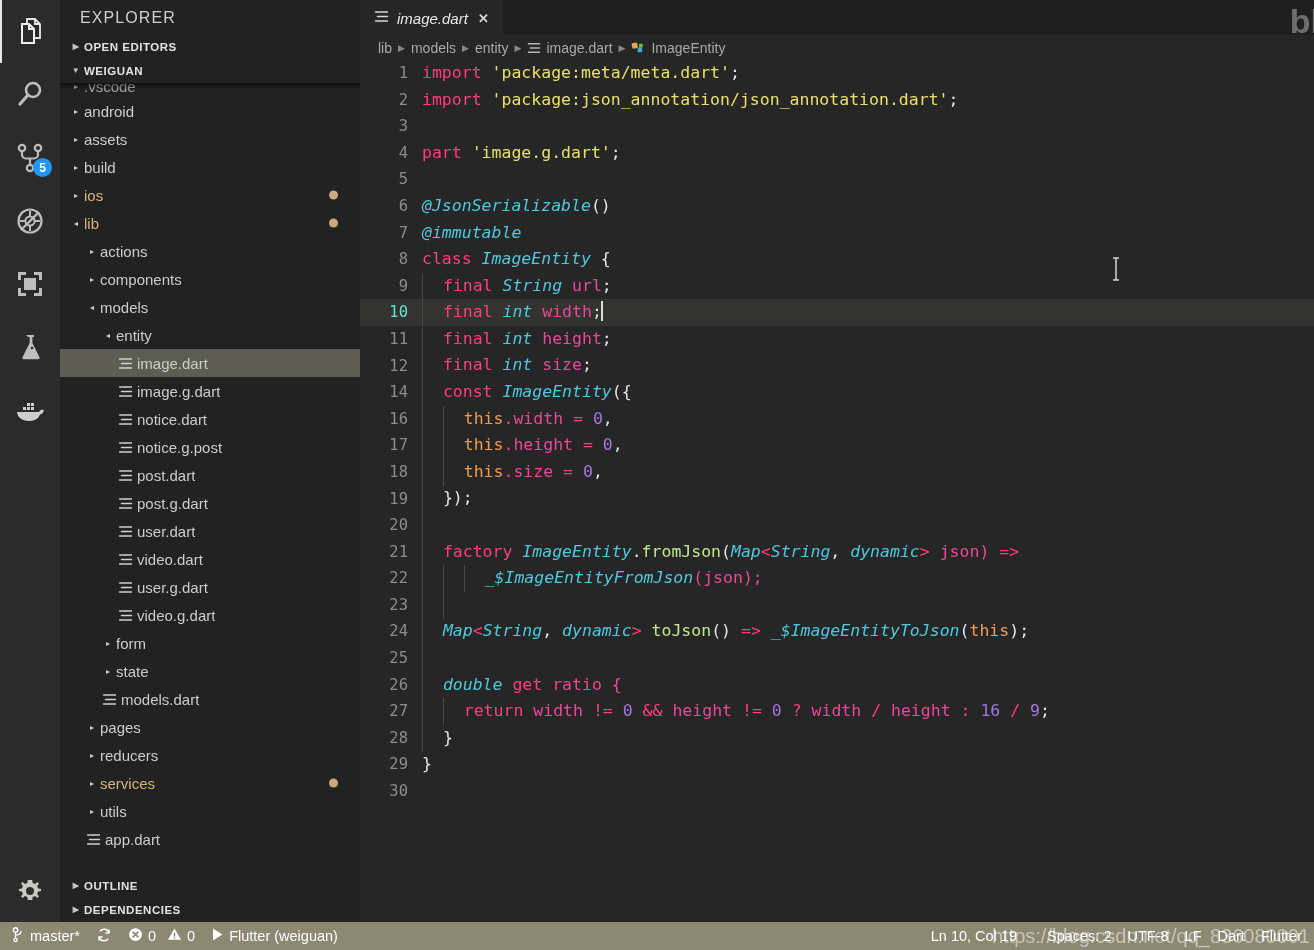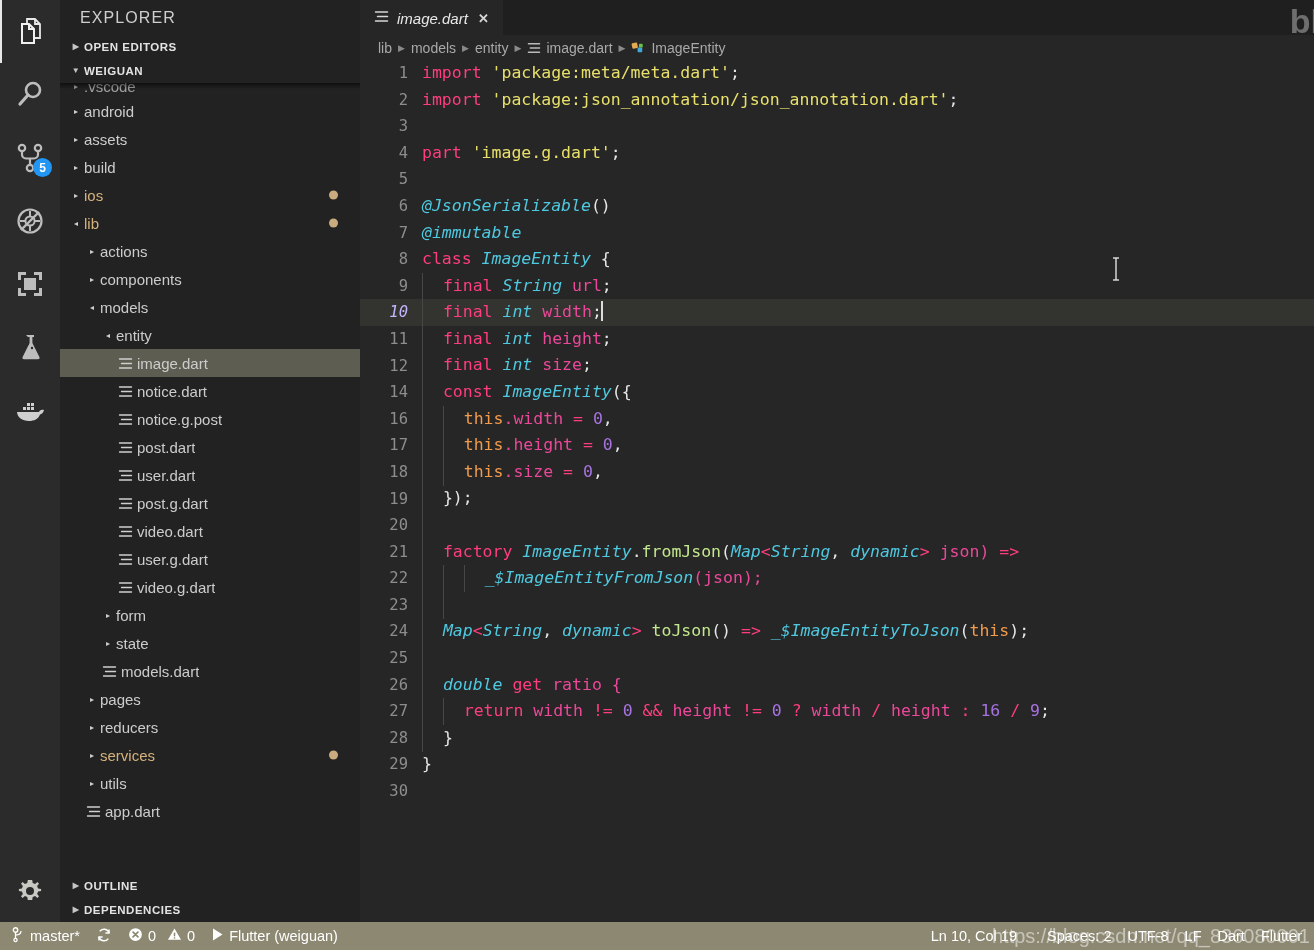--- a/index.html
+++ b/index.html
@@ -180,21 +180,21 @@
   }
   .code-line.active { background: #333330; }
   .gutter {
     width: 62px; flex: 0 0 62px;
     text-align: right;
     padding-right: 14px;
     color: #8d8d8d;
     font-size: 15.5px;
     user-select: none;
   }
-  .code-line.active .gutter { color: #c4b5fd; font-style: italic; }
+  .code-line.active .gutter { color: #5eead4; }
   .codetext { flex: 1 1 auto; position: relative; }
   .ig {
     display: inline-block;
     width: 0;
     border-left: 1px solid #474747;
     height: 26.6px;
     vertical-align: middle;
     margin: 0;
   }
   .cursor {
@@ -458,20 +458,33 @@
               <span class="ind" style="width: 56px;"></span>
               <span class="fileicon">
                 <svg width="15" height="15" viewBox="0 0 15 15">
                   <g stroke="#cfcfcf" stroke-width="1.4" stroke-linecap="round">
                     <line x1="1.5" y1="3" x2="13.5" y2="3"></line>
                     <line x1="3.5" y1="7.5" x2="13.5" y2="7.5"></line>
                     <line x1="1.5" y1="12" x2="13.5" y2="12"></line>
                   </g>
                 </svg>
               </span>
+              <span class="label">image.g.dart</span>
+            </div>
+            <div class="row">
+              <span class="ind" style="width: 56px;"></span>
+              <span class="fileicon">
+                <svg width="15" height="15" viewBox="0 0 15 15">
+                  <g stroke="#cfcfcf" stroke-width="1.4" stroke-linecap="round">
+                    <line x1="1.5" y1="3" x2="13.5" y2="3"></line>
+                    <line x1="3.5" y1="7.5" x2="13.5" y2="7.5"></line>
+                    <line x1="1.5" y1="12" x2="13.5" y2="12"></line>
+                  </g>
+                </svg>
+              </span>
               <span class="label">notice.dart</span>
             </div>
             <div class="row">
               <span class="ind" style="width: 56px;"></span>
               <span class="fileicon">
                 <svg width="15" height="15" viewBox="0 0 15 15">
                   <g stroke="#cfcfcf" stroke-width="1.4" stroke-linecap="round">
                     <line x1="1.5" y1="3" x2="13.5" y2="3"></line>
                     <line x1="3.5" y1="7.5" x2="13.5" y2="7.5"></line>
                     <line x1="1.5" y1="12" x2="13.5" y2="12"></line>
@@ -497,34 +510,34 @@
               <span class="ind" style="width: 56px;"></span>
               <span class="fileicon">
                 <svg width="15" height="15" viewBox="0 0 15 15">
                   <g stroke="#cfcfcf" stroke-width="1.4" stroke-linecap="round">
                     <line x1="1.5" y1="3" x2="13.5" y2="3"></line>
                     <line x1="3.5" y1="7.5" x2="13.5" y2="7.5"></line>
                     <line x1="1.5" y1="12" x2="13.5" y2="12"></line>
                   </g>
                 </svg>
               </span>
+              <span class="label">post.g.dart</span>
+            </div>
+            <div class="row">
+              <span class="ind" style="width: 56px;"></span>
+              <span class="fileicon">
+                <svg width="15" height="15" viewBox="0 0 15 15">
+                  <g stroke="#cfcfcf" stroke-width="1.4" stroke-linecap="round">
+                    <line x1="1.5" y1="3" x2="13.5" y2="3"></line>
+                    <line x1="3.5" y1="7.5" x2="13.5" y2="7.5"></line>
+                    <line x1="1.5" y1="12" x2="13.5" y2="12"></line>
+                  </g>
+                </svg>
+              </span>
               <span class="label">user.dart</span>
-            </div>
-            <div class="row">
-              <span class="ind" style="width: 56px;"></span>
-              <span class="fileicon">
-                <svg width="15" height="15" viewBox="0 0 15 15">
-                  <g stroke="#cfcfcf" stroke-width="1.4" stroke-linecap="round">
-                    <line x1="1.5" y1="3" x2="13.5" y2="3"></line>
-                    <line x1="3.5" y1="7.5" x2="13.5" y2="7.5"></line>
-                    <line x1="1.5" y1="12" x2="13.5" y2="12"></line>
-                  </g>
-                </svg>
-              </span>
-              <span class="label">post.g.dart</span>
             </div>
             <div class="row">
               <span class="ind" style="width: 56px;"></span>
               <span class="fileicon">
                 <svg width="15" height="15" viewBox="0 0 15 15">
                   <g stroke="#cfcfcf" stroke-width="1.4" stroke-linecap="round">
                     <line x1="1.5" y1="3" x2="13.5" y2="3"></line>
                     <line x1="3.5" y1="7.5" x2="13.5" y2="7.5"></line>
                     <line x1="1.5" y1="12" x2="13.5" y2="12"></line>
                   </g>

